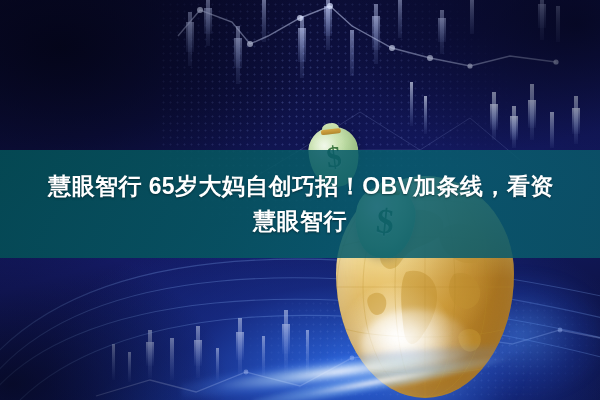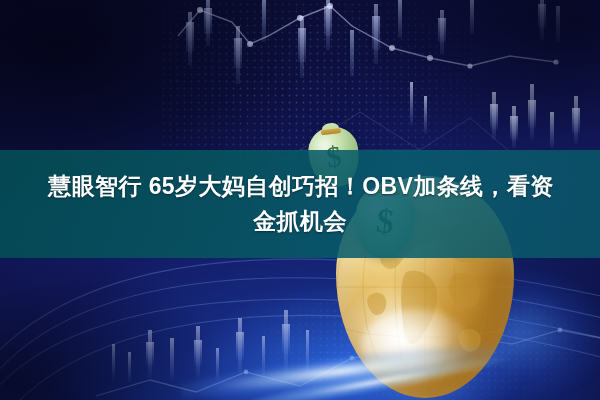--- a/index.html
+++ b/index.html
@@ -349,16 +349,16 @@
     <div class="neck"></div>
     <div class="tie"></div>
     <div class="sym">$</div>
   </div>
 
   <div class="streak-main"></div>
   <div class="streak-sub"></div>
 
   <div class="title-band">
     <div class="title-line title-line-1">慧眼智行 65岁大妈自创巧招！OBV加条线，看资</div>
-    <div class="title-line title-line-2">金抓机会</div>
+    <div class="title-line title-line-2">慧眼智行</div>
   </div>
 
 </div>
 
 </body></html>

